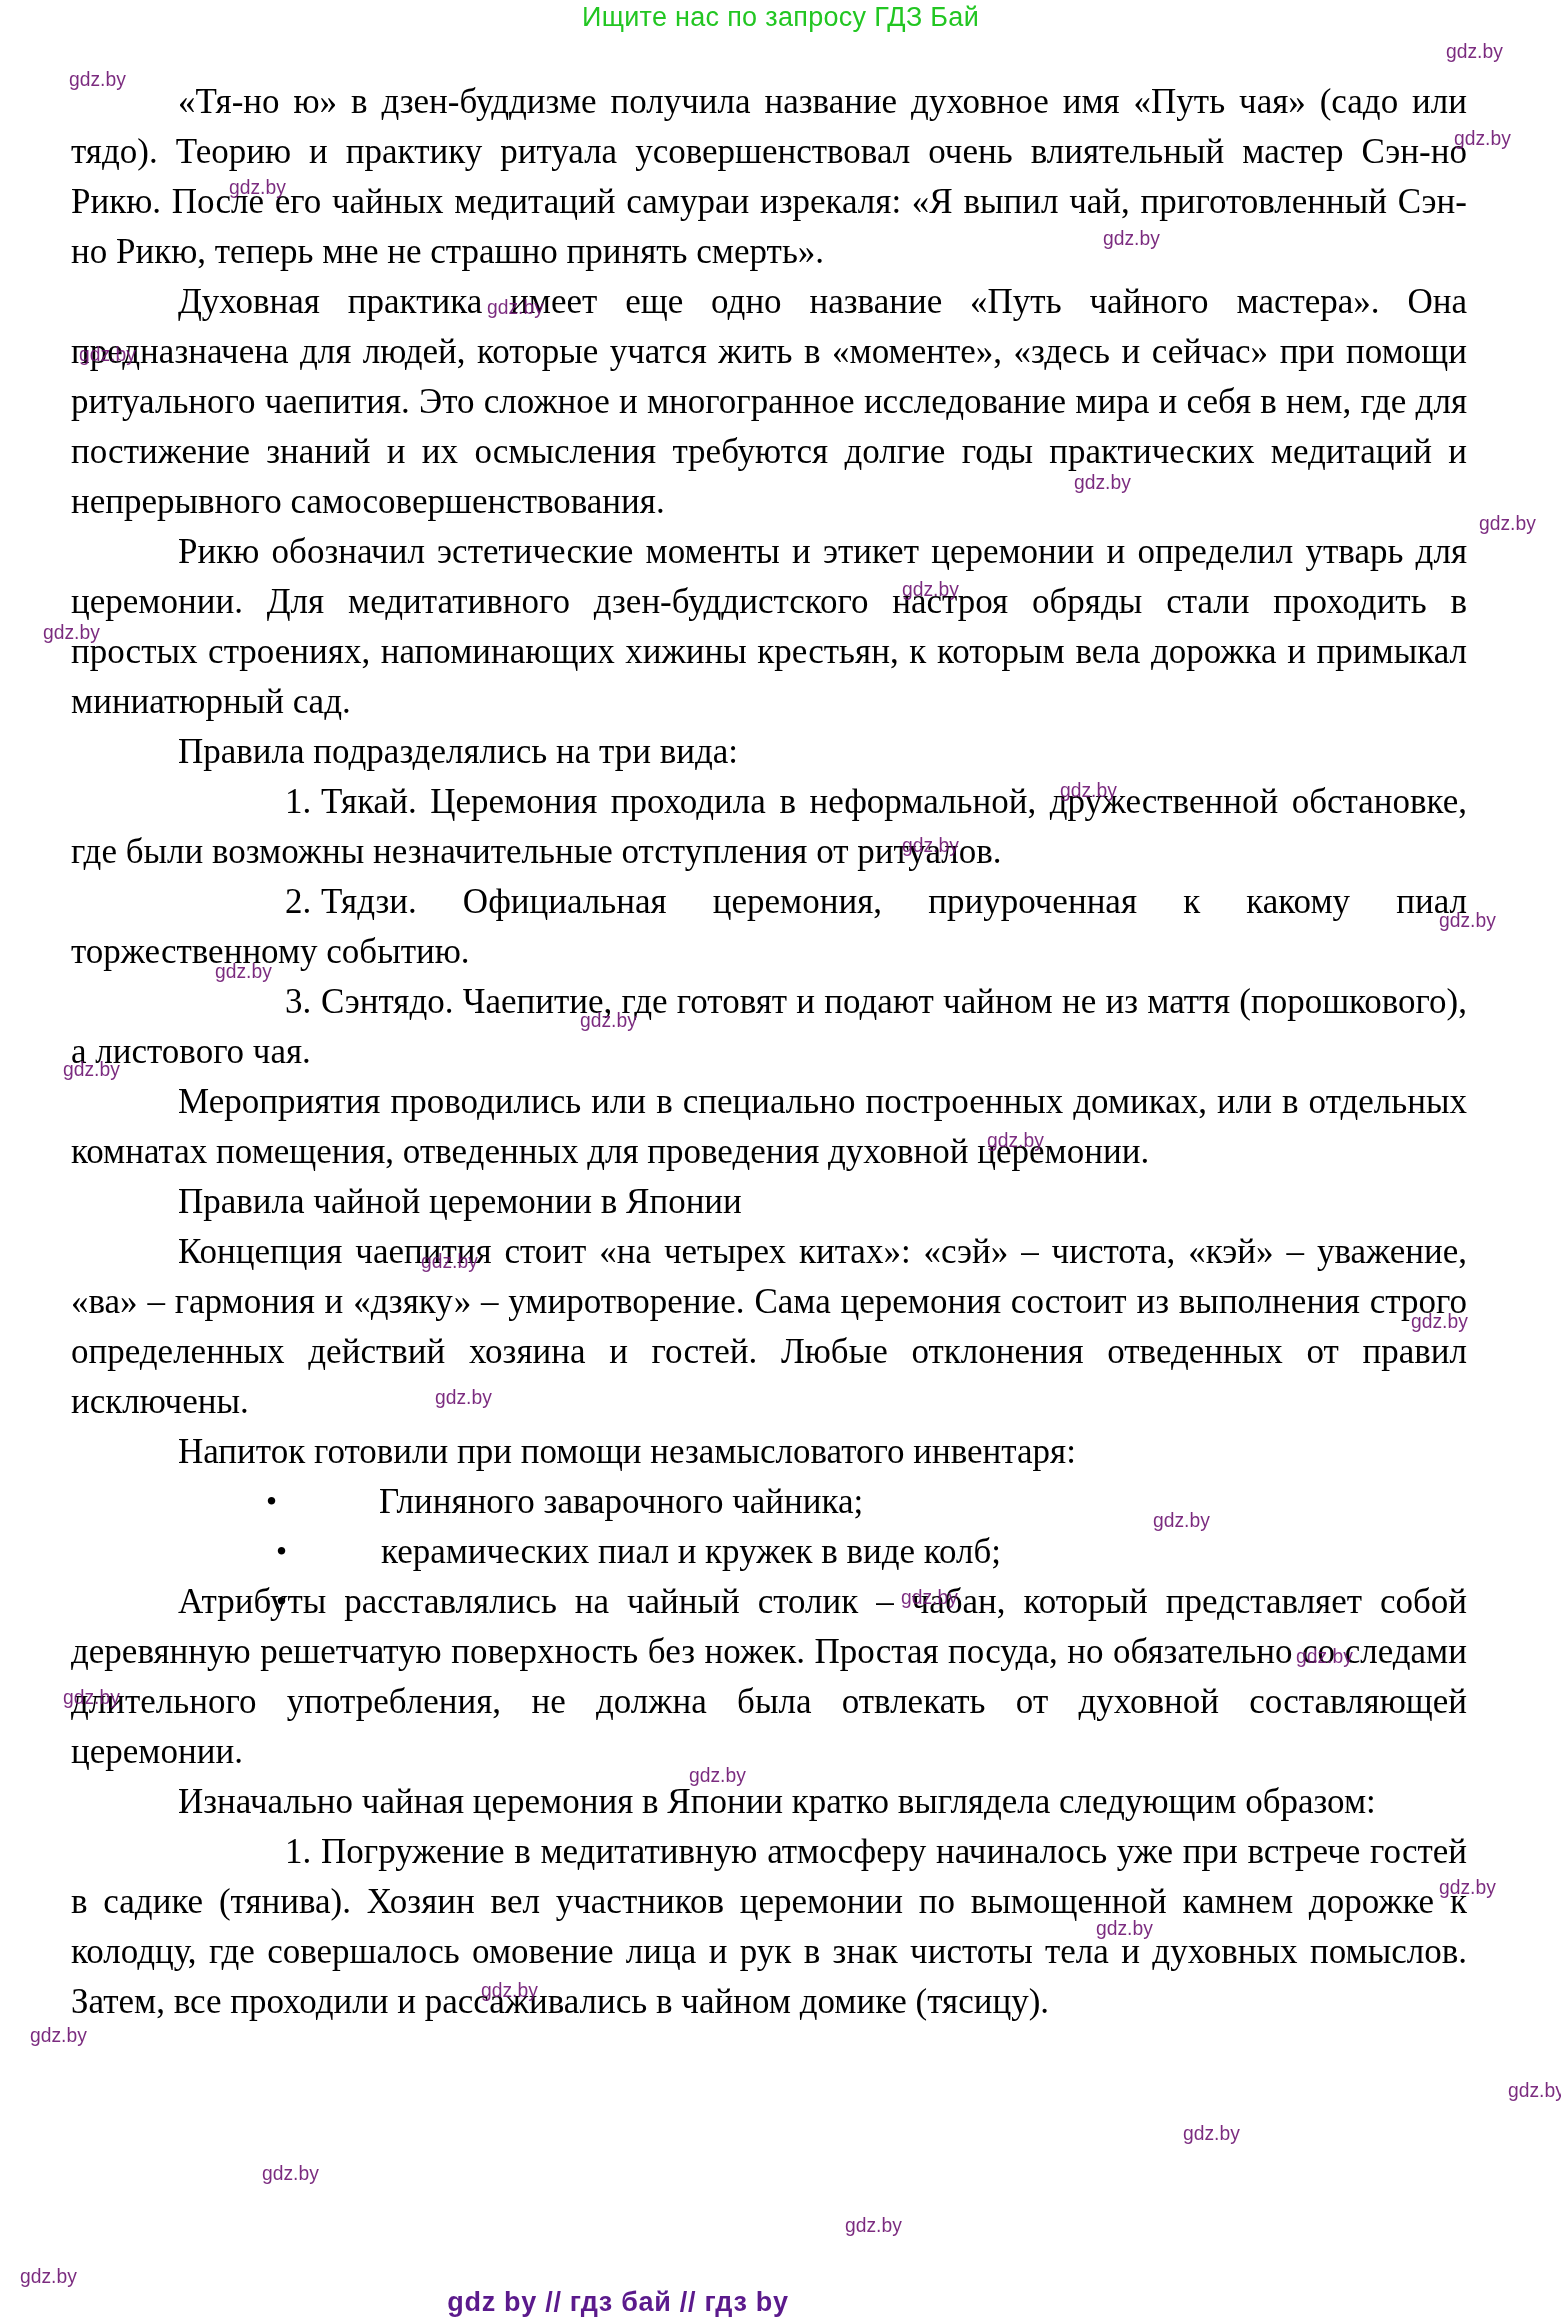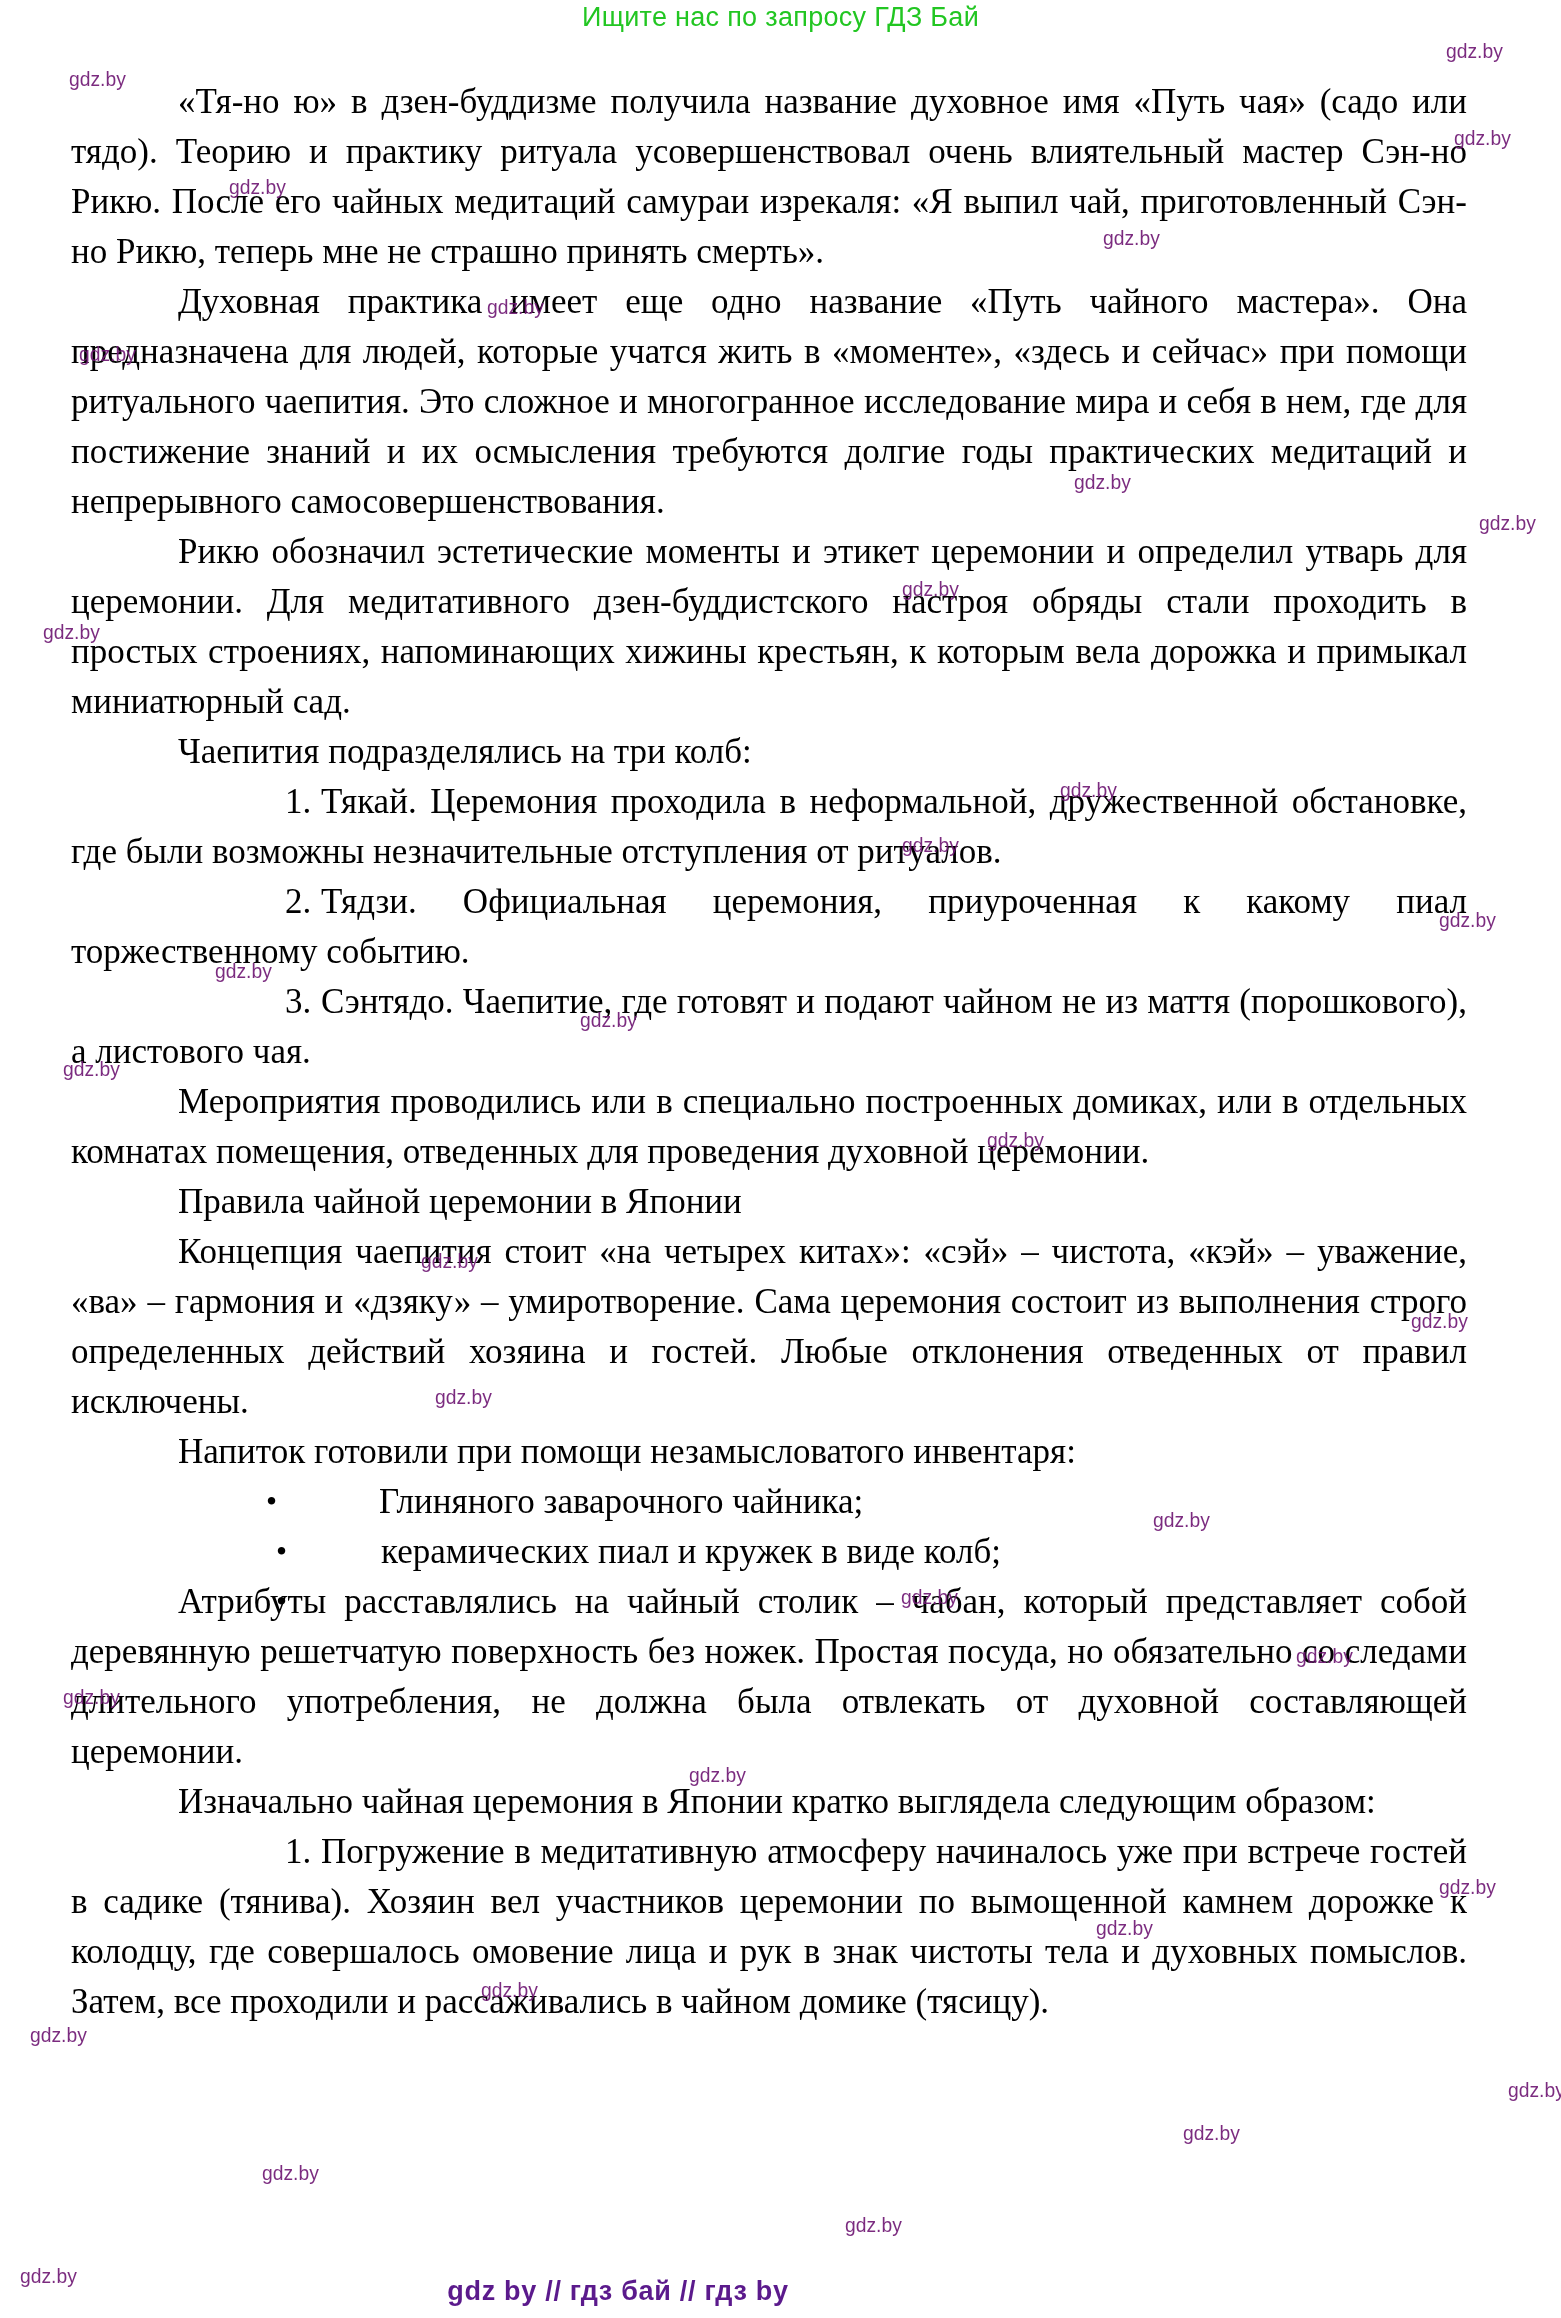--- a/index.html
+++ b/index.html
@@ -33,21 +33,21 @@
     font-size: 27px;
     line-height: 33px;
     letter-spacing: 0.3px;
     font-weight: 400;
     white-space: nowrap;
   }
 
   
   .promo-footer {
     position: absolute;
-    bottom: 12px;
+    bottom: 1px;
     left: 0;
     width: 1236px;
     text-align: center;
     font-family: "Liberation Sans", "DejaVu Sans", sans-serif;
     font-size: 27px;
     font-weight: 700;
     letter-spacing: 0.7px;
     white-space: nowrap;
   }
 
@@ -133,21 +133,21 @@
   <div class="promo-header" style="color:#22c622">Ищите нас по запросу ГДЗ Бай</div>
 
   <div class="content">
 
     <p class="para">«Тя-но ю» в дзен-буддизме получила название духовное имя «Путь чая» (садо или тядо). Теорию и практику ритуала усовершенствовал очень влиятельный мастер Сэн-но Рикю. После его чайных медитаций самураи изрекаля: «Я выпил чай, приготовленный Сэн-но Рикю, теперь мне не страшно принять смерть».</p>
 
     <p class="para">Духовная практика имеет еще одно название «Путь чайного мастера». Она предназначена для людей, которые учатся жить в «моменте», «здесь и сейчас» при помощи ритуального чаепития. Это сложное и многогранное исследование мира и себя в нем, где для  постижение знаний и их осмысления требуются долгие годы практических медитаций и непрерывного самосовершенствования.</p>
 
     <p class="para">Рикю обозначил эстетические моменты и этикет церемонии и определил утварь для церемонии. Для медитативного дзен-буддистского настроя обряды стали проходить в простых строениях, напоминающих хижины крестьян, к которым вела дорожка и примыкал миниатюрный сад.</p>
 
-    <p class="para nojust">Чаепития подразделялись на три колб:</p>
+    <p class="para nojust">Правила подразделялись на три вида:</p>
 
     <p class="num-item"><span class="num-lead">1.</span><span>Тякай. Церемония проходила в неформальной, дружественной обстановке, где были возможны незначительные отступления от ритуалов.</span></p>
 
     <p class="num-item"><span class="num-lead">2.</span><span>Тядзи. Официальная церемония, приуроченная к какому пиал торжественному событию.</span></p>
 
     <p class="num-item"><span class="num-lead">3.</span><span>Сэнтядо. Чаепитие, где готовят и подают чайном не из маття (порошкового), а листового чая.</span></p>
 
     <p class="para">Мероприятия проводились или в специально построенных домиках, или в отдельных комнатах помещения, отведенных для проведения духовной церемонии.</p>
 
     <p class="para nojust">Правила чайной церемонии в Японии</p>

